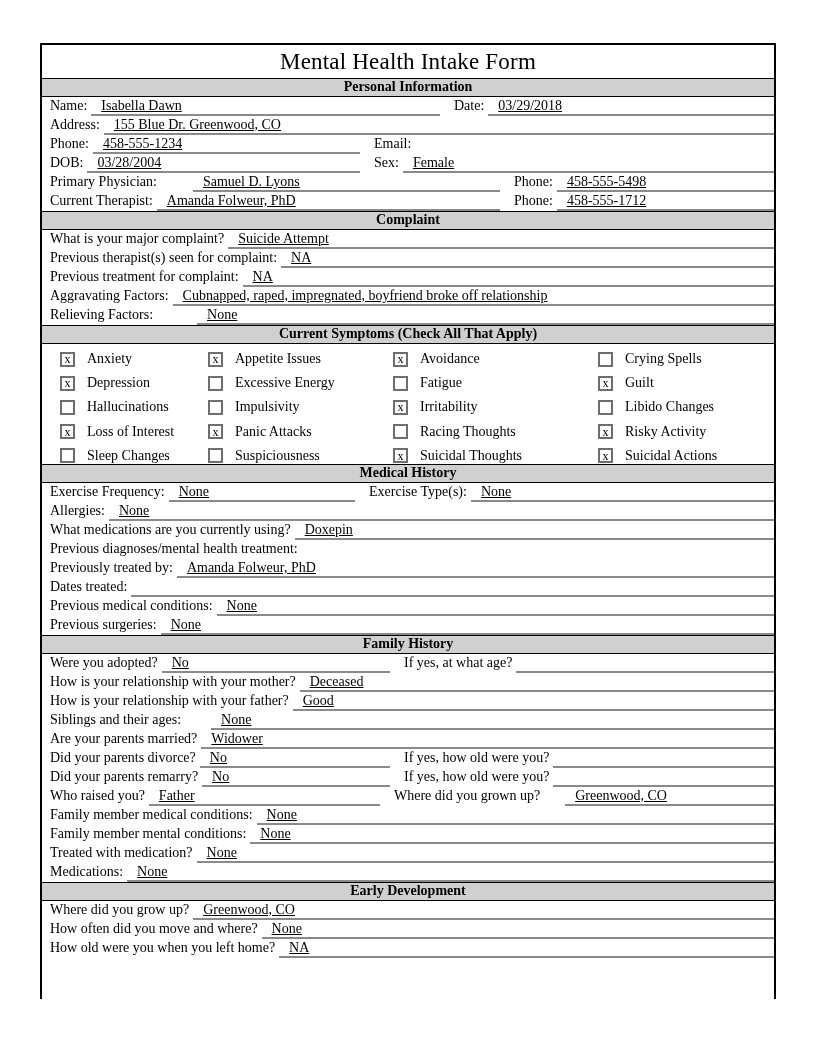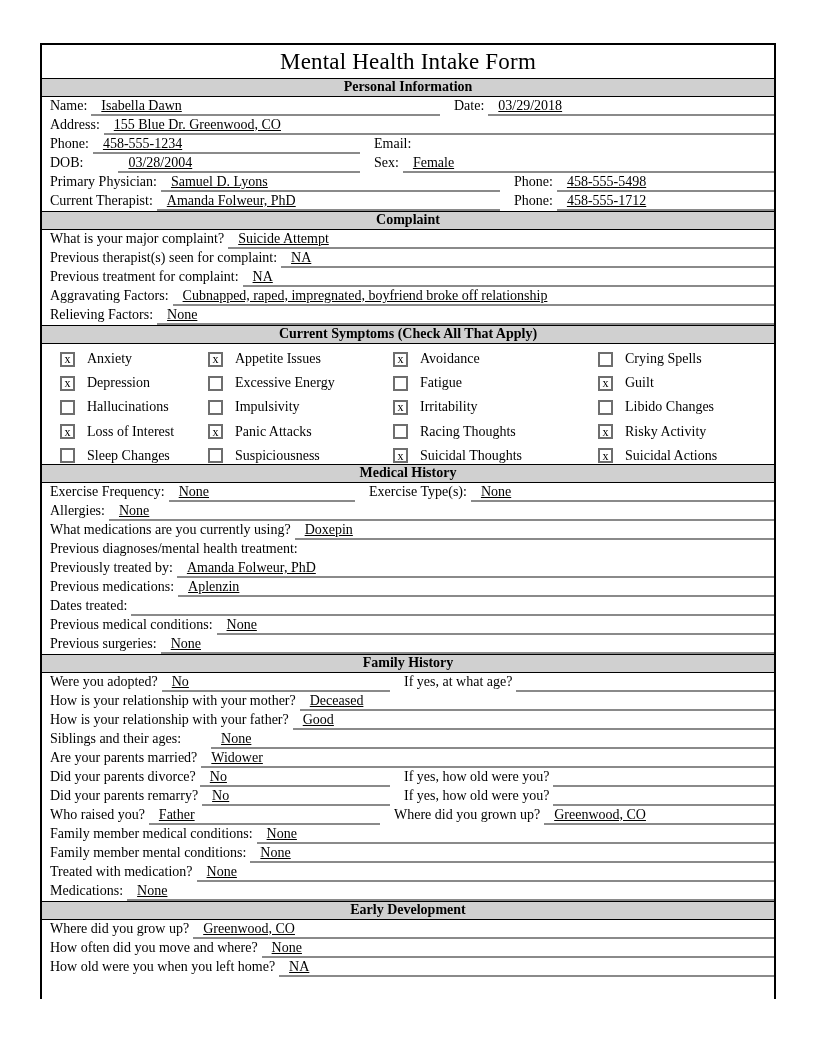--- a/index.html
+++ b/index.html
@@ -77,31 +77,31 @@
     <div class="row">
       <div class="cell mid" style="width: 310px;">
         <span class="lbl">Phone:</span>
         <span class="val">458-555-1234</span>
       </div>
       <div class="cell" style="flex: 1 1 0%;">
         <span class="lbl">Email:</span>
       </div>
     </div>
     <div class="row">
-      <div class="cell mid" style="width: 310px; gap: 31px;">
+      <div class="cell mid" style="width: 310px;">
         <span class="lbl">DOB:</span>
         <span class="val">03/28/2004</span>
       </div>
       <div class="cell" style="flex: 1 1 0%;">
         <span class="lbl">Sex:</span>
         <span class="val">Female</span>
       </div>
     </div>
     <div class="row">
-      <div class="cell mid" style="width: 450px;">
+      <div class="cell mid" style="width: 450px; gap: 32px;">
         <span class="lbl">Primary Physician:</span>
         <span class="val">Samuel D. Lyons</span>
       </div>
       <div class="cell" style="flex: 1 1 0%;">
         <span class="lbl">Phone:</span>
         <span class="val">458-555-5498</span>
       </div>
     </div>
     <div class="row">
       <div class="cell mid" style="width: 450px;">
@@ -132,21 +132,21 @@
         <span class="val">NA</span>
       </div>
     </div>
     <div class="row">
       <div class="cell" style="flex: 1 1 0%;">
         <span class="lbl">Aggravating Factors:</span>
         <span class="val">Cubnapped, raped, impregnated, boyfriend broke off relationship</span>
       </div>
     </div>
     <div class="row">
-      <div class="cell" style="flex: 1 1 0%;">
+      <div class="cell" style="flex: 1 1 0%; gap: 40px;">
         <span class="lbl">Relieving Factors:</span>
         <span class="val">None</span>
       </div>
     </div>
     <div class="band">Current Symptoms (Check All That Apply)</div>
     <div class="symgrid">
       <div class="sym">
         <span class="cb">x</span>
         <span class="symlbl">Anxiety</span>
       </div>
@@ -252,26 +252,20 @@
     </div>
     <div class="row">
       <div class="cell" style="flex: 1 1 0%;">
         <span class="lbl">Previous diagnoses/mental health treatment:</span>
       </div>
     </div>
     <div class="row">
       <div class="cell" style="flex: 1 1 0%;">
         <span class="lbl">Previously treated by:</span>
         <span class="val">Amanda Folweur, PhD</span>
-      </div>
-    </div>
-    <div class="row">
-      <div class="cell" style="flex: 1 1 0%;">
-        <span class="lbl">Previous medications:</span>
-        <span class="val">Aplenzin</span>
       </div>
     </div>
     <div class="row">
       <div class="cell" style="flex: 1 1 0%;">
         <span class="lbl">Dates treated:</span>
         <span class="val"></span>
       </div>
     </div>
     <div class="row">
       <div class="cell" style="flex: 1 1 0%;">
@@ -338,21 +332,21 @@
       <div class="cell" style="flex: 1 1 0%;">
         <span class="lbl">If yes, how old were you?</span>
         <span class="val"></span>
       </div>
     </div>
     <div class="row">
       <div class="cell mid" style="width: 330px;">
         <span class="lbl">Who raised you?</span>
         <span class="val">Father</span>
       </div>
-      <div class="cell" style="flex: 1 1 0%;">
+      <div class="cell" style="flex: 1 1 0%; gap: 21px;">
         <span class="lbl">Where did you grown up?</span>
         <span class="val">Greenwood, CO</span>
       </div>
     </div>
     <div class="row">
       <div class="cell" style="flex: 1 1 0%; align-items: center;">
         <span class="lbl">Family member medical conditions:</span>
         <span class="val">None</span>
       </div>
     </div>

